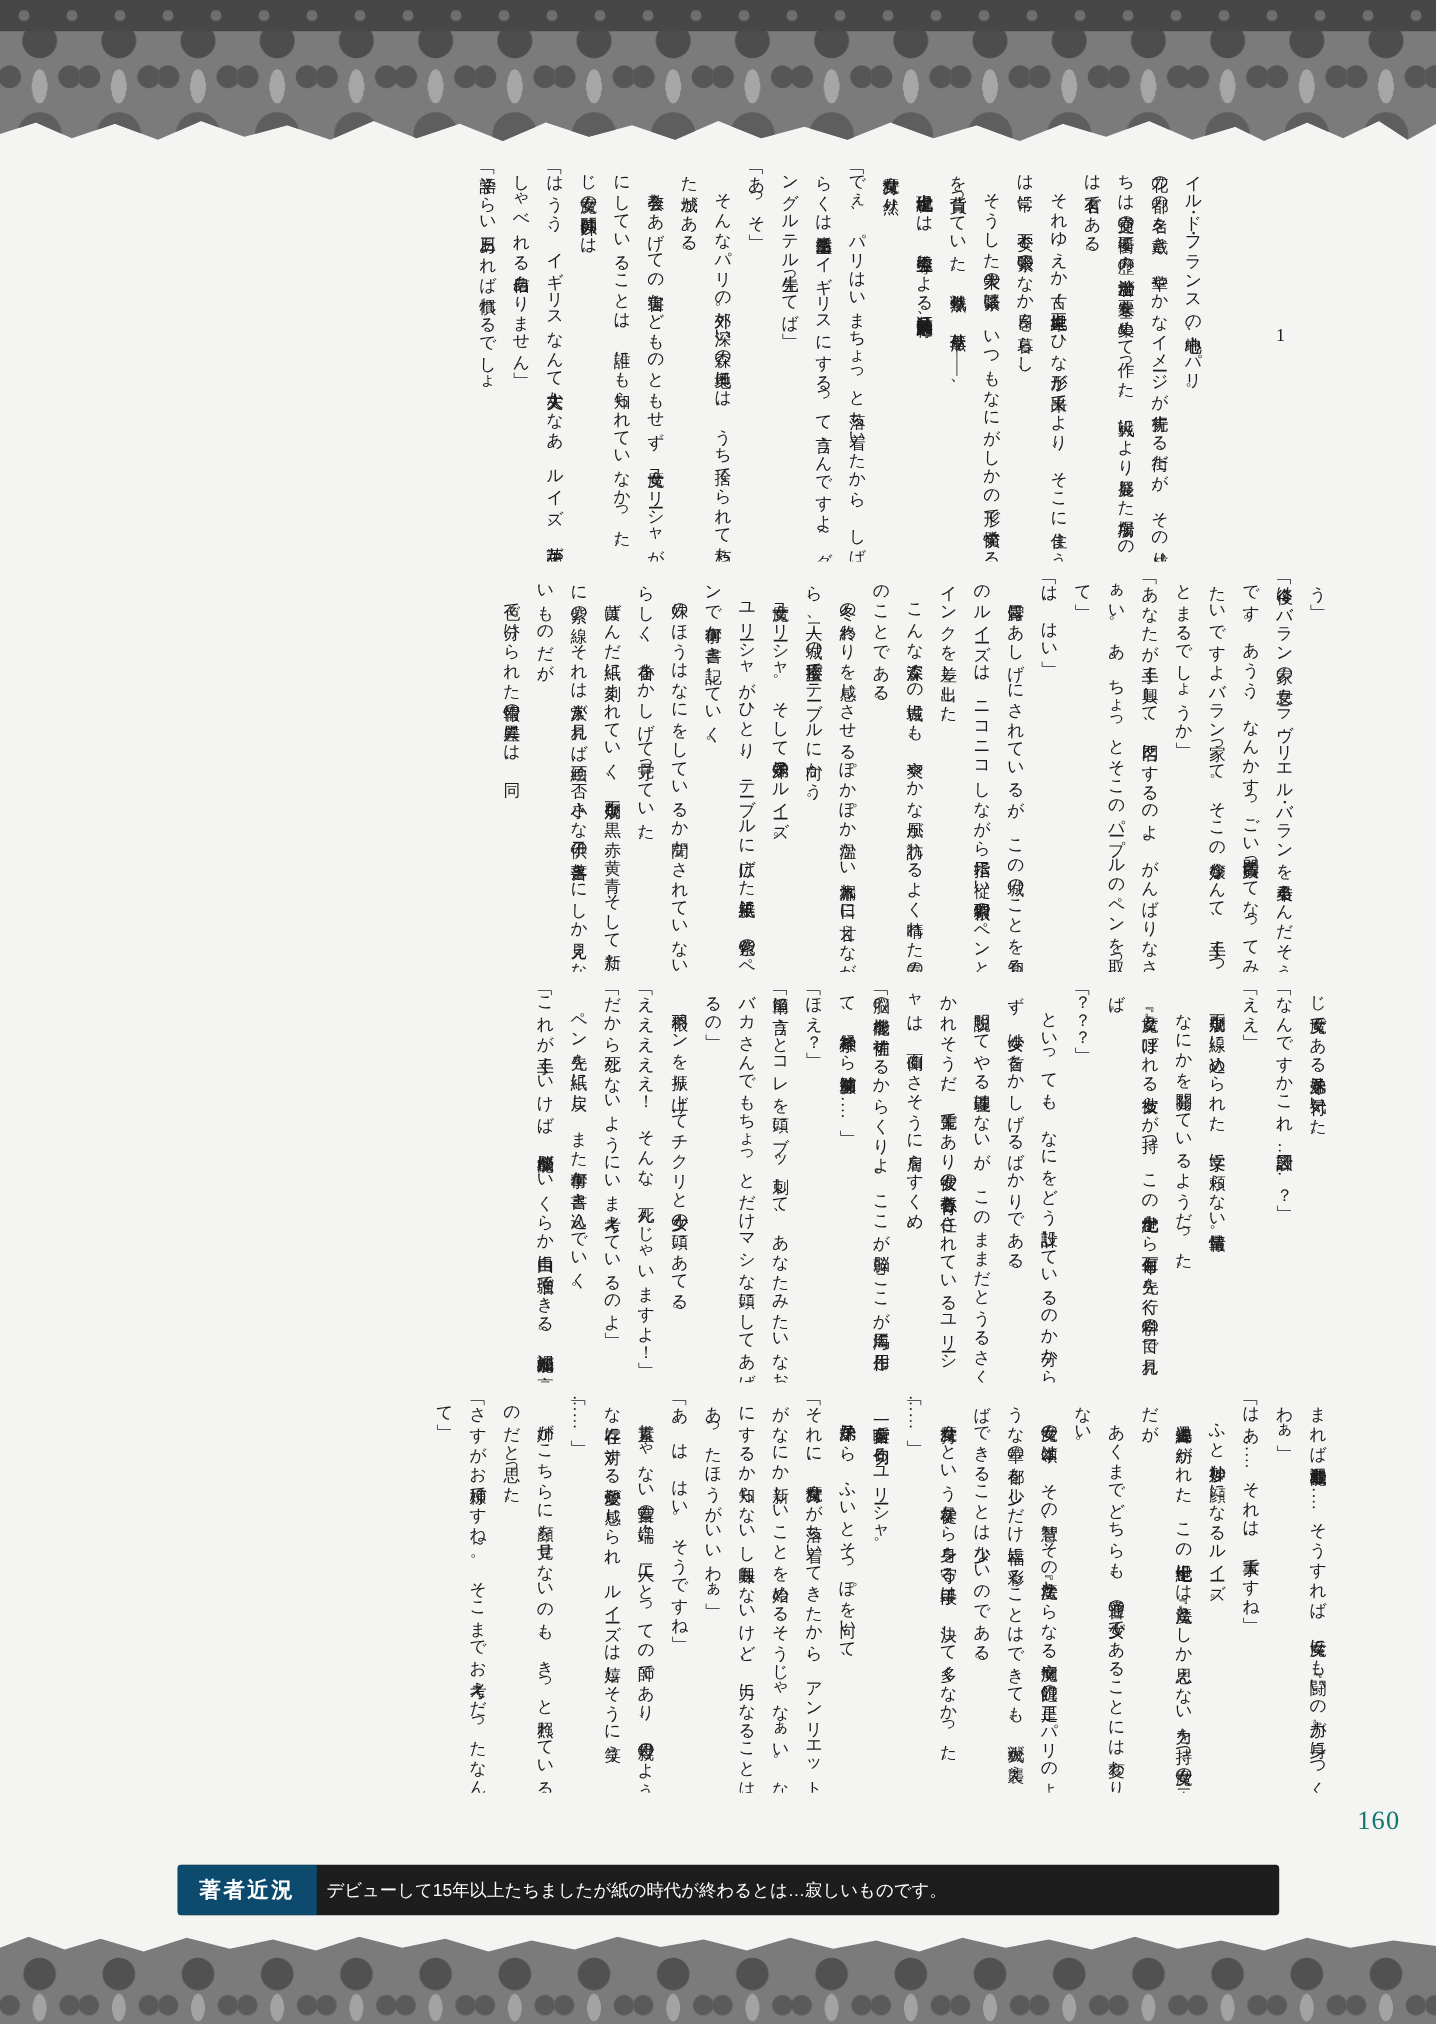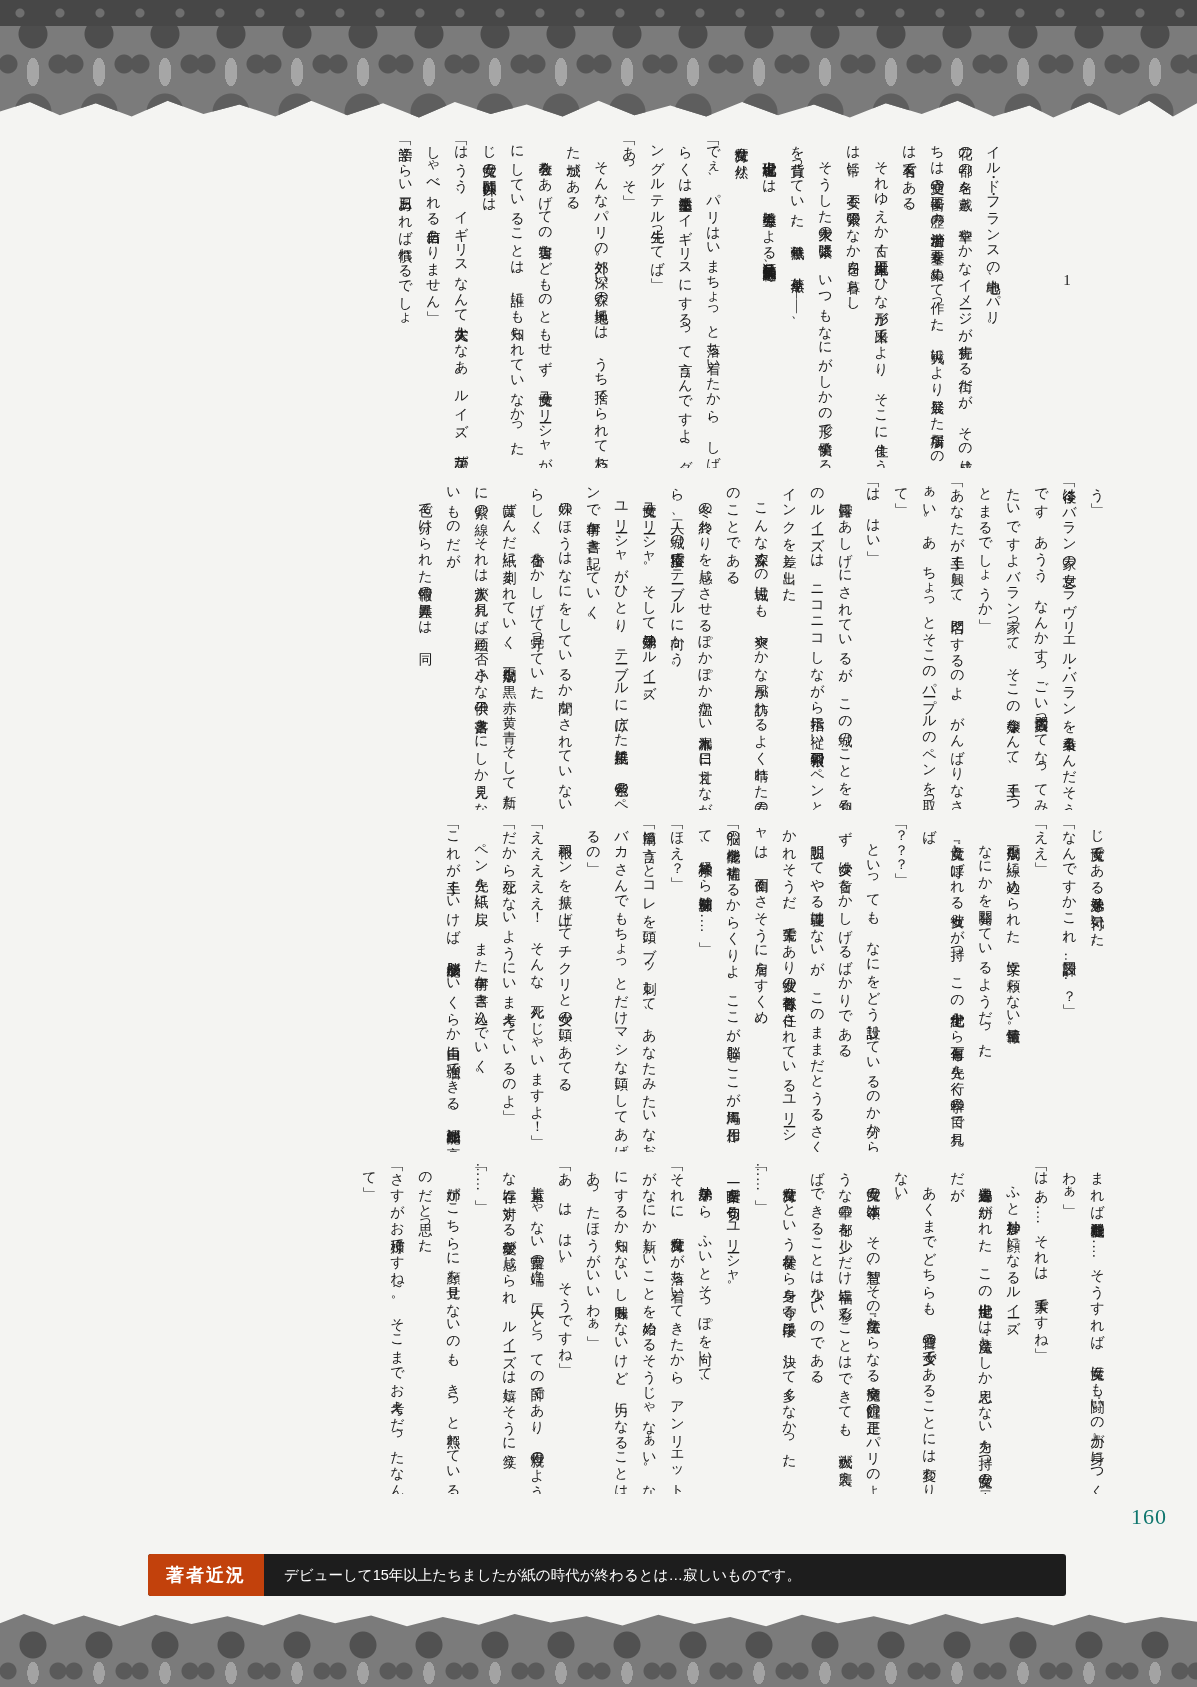--- a/index.html
+++ b/index.html
@@ -79,31 +79,31 @@
     font-family:"Liberation Serif","DejaVu Serif",serif;
     letter-spacing:1px;
   }
   .footer-bar{
     position:absolute;top:1554px;left:148px;width:918px;height:42px;
     display:flex;align-items:stretch;
     border-radius:3px;overflow:hidden;
     background:#1d1d1d;
   }
   .footer-label{
-    background:#c2410c;color:#fff;
+    background:#0c4a6e;color:#fff;
     display:flex;align-items:center;
     padding:0 18px;
     font-size:18px;font-weight:bold;
     letter-spacing:2px;
     font-family:"Liberation Sans","DejaVu Sans",sans-serif;
     flex:0 0 auto;
   }
   .footer-message{
     color:#fff;display:flex;align-items:center;
-    padding:0 20px;
+    padding:0 8px;
     font-size:14.5px;
     font-family:"Liberation Sans","DejaVu Sans",sans-serif;
     flex:1 1 auto;
   }
 </style>
 </head>
 <body>
 
 <div class="page">
 

